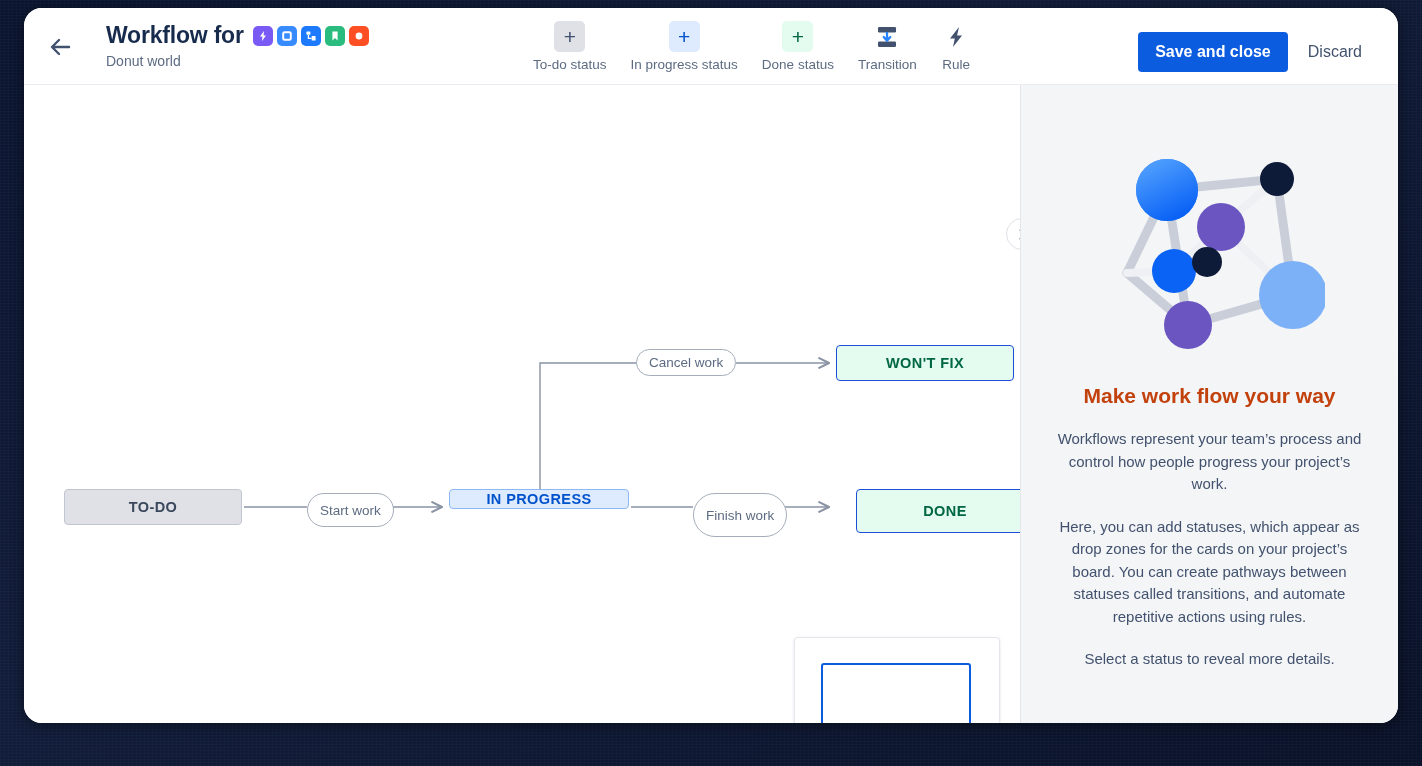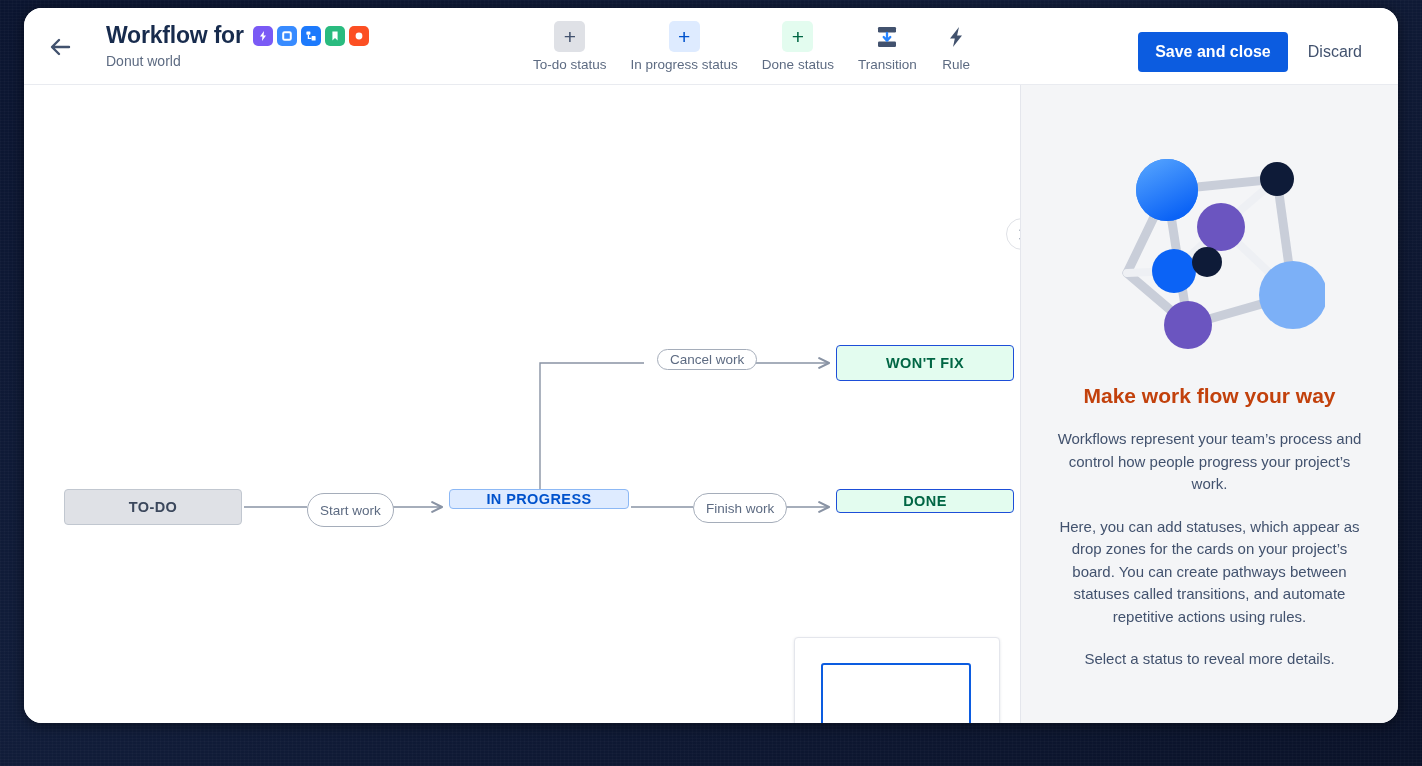--- a/index.html
+++ b/index.html
@@ -341,25 +341,25 @@
           <path d="M516 404 V278 H620" fill="none" stroke="#8993a4" stroke-width="1.4"></path>
           <path d="M712 278 H805" fill="none" stroke="#8993a4" stroke-width="1.4" marker-end="url(#arw)"></path>
 
           <path d="M607 422 H669" fill="none" stroke="#8993a4" stroke-width="1.4"></path>
           <path d="M755 422 H805" fill="none" stroke="#8993a4" stroke-width="1.4" marker-end="url(#arw)"></path>
         </svg>
 
         <div class="node node-todo" style="left:40px;top:404px;width:178px;height:36px">TO-DO</div>
         <div class="node node-prog" style="left:425px;top:404px;width:180px;height:20px">IN PROGRESS</div>
         <div class="node node-done" style="left:812px;top:260px;width:178px;height:36px">WON'T FIX</div>
-        <div class="node node-done" style="left:812px;top:404px;width:178px;height:24px">DONE</div>
+        <div class="node node-done" style="left:832px;top:404px;width:178px;height:44px">DONE</div>
 
         <div class="edge-label" style="left:283px;top:408px;height:34px">Start work</div>
-        <div class="edge-label" style="left:633px;top:264px;height:21px">Cancel work</div>
-        <div class="edge-label" style="left:669px;top:408px;height:30px">Finish work</div>
+        <div class="edge-label" style="left:612px;top:264px;height:27px">Cancel work</div>
+        <div class="edge-label" style="left:669px;top:408px;height:44px">Finish work</div>
 
         <div class="minimap">
           <div class="minimap-view"></div>
 
         </div>
 
         <div class="collapse-btn">
           <svg width="13" height="13" viewBox="0 0 13 13">
             <path d="M4.6 2.2L9 6.5l-4.4 4.3" fill="none" stroke="#2c3e5d" stroke-width="2" stroke-linecap="round" stroke-linejoin="round"></path>
           </svg>

